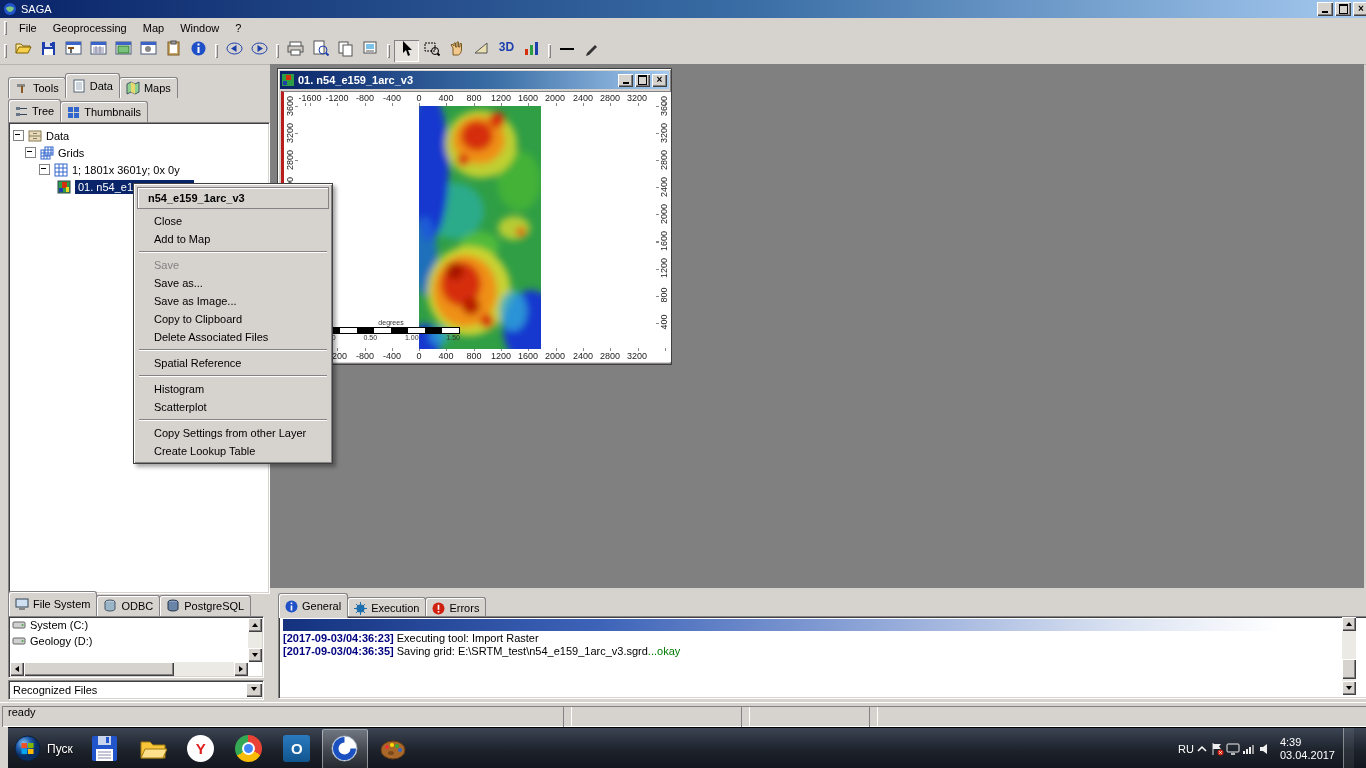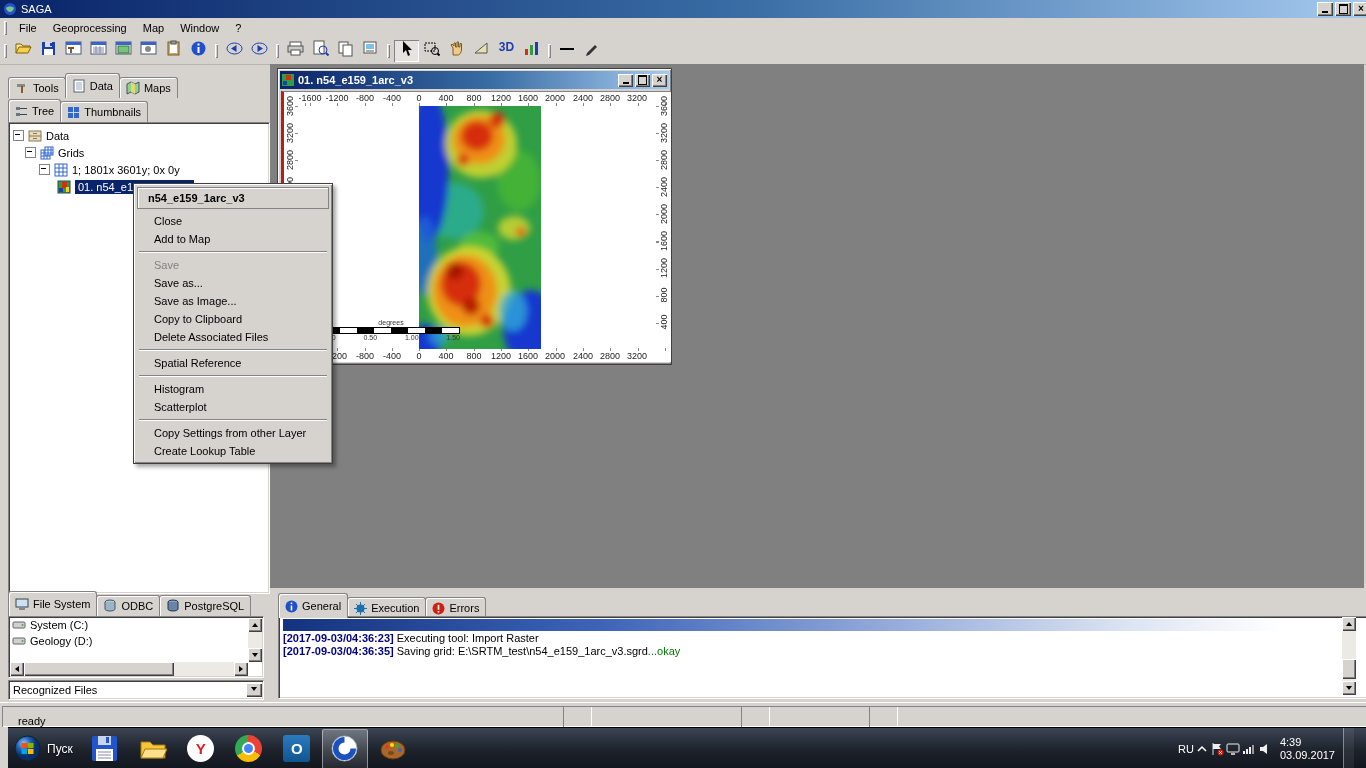--- a/index.html
+++ b/index.html
@@ -82,21 +82,21 @@
 
   
   #ctx{position:absolute;left:133px;top:183px;width:192px;background:#d6d3ce;border:1px solid #404040;box-shadow:inset 1px 1px 0 #fff,inset -1px -1px 0 #848284,3px 3px 4px rgba(0,0,0,.35);z-index:50;padding:3px}
   #ctx .hdr{font-weight:bold;height:20px;line-height:20px;padding:0 10px;border:1px solid #848284;box-shadow:inset 1px 1px 0 #fff;margin-bottom:3px}
   .mi{height:18px;line-height:18px;padding-left:17px;white-space:nowrap}
   .mi.dis{color:#848284}
   .msep{height:0;margin:3px 2px;border-top:1px solid #848284;border-bottom:1px solid #fff}
 
   
   #statusbar{position:absolute;left:0;top:702px;width:1366px;height:25px;background:#d6d3ce;border-top:1px solid #fff}
-  .sp{position:absolute;top:3px;height:21px;box-shadow:inset 1px 1px 0 #848284,inset -1px -1px 0 #fff;display:flex;align-items:flex-end;padding:0 16px}
+  .sp{position:absolute;top:3px;height:21px;box-shadow:inset 1px 1px 0 #848284,inset -1px -1px 0 #fff;display:flex;align-items:flex-start;padding:0 6px}
 
   
   #taskbar{position:absolute;left:8px;top:727px;width:1366px;height:41px;background:linear-gradient(#3c4554,#1d222b 55%,#12161d);border-top:1px solid #000;display:flex;align-items:center}
   #start{display:flex;align-items:center;gap:6px;padding:0 8px 0 6px;height:41px}
   #start .sl{color:#fff;font-size:12px;text-shadow:0 1px 2px #000}
   .qicon{width:44px;height:38px;display:flex;align-items:center;justify-content:center;margin:0 1px;border:1px solid transparent;border-radius:2px}
   .qicon.on{background:linear-gradient(rgba(255,255,255,.28),rgba(255,255,255,.08));border-color:rgba(255,255,255,.45)}
   #tray{margin-left:auto;display:flex;align-items:center;gap:2px;padding-right:20px;color:#fff}
   #clock{text-align:left;line-height:13px;padding:0 6px}
   #showdesk{width:10px;height:41px;border-left:1px solid rgba(255,255,255,.4);background:rgba(255,255,255,.07)}
@@ -705,19 +705,19 @@
           <rect x="1" y="9" width="2" height="3" fill="#eee"></rect>
           <rect x="4" y="7" width="2" height="5" fill="#eee"></rect>
           <rect x="7" y="5" width="2" height="7" fill="#eee"></rect>
           <rect x="10" y="3" width="2" height="9" fill="#999"></rect>
         </svg>
       <svg width="14" height="14">
           <path d="M2 5h3l4-3v10l-4-3H2z" fill="#eee"></path>
         </svg>
       <div id="clock">
         <div>4:39</div>
-        <div>03.09.2017</div>
+        <div>03.04.2017</div>
       </div>
       <div id="showdesk"></div>
     </div>
   </div>
 
 </div>
 
 </body></html>

